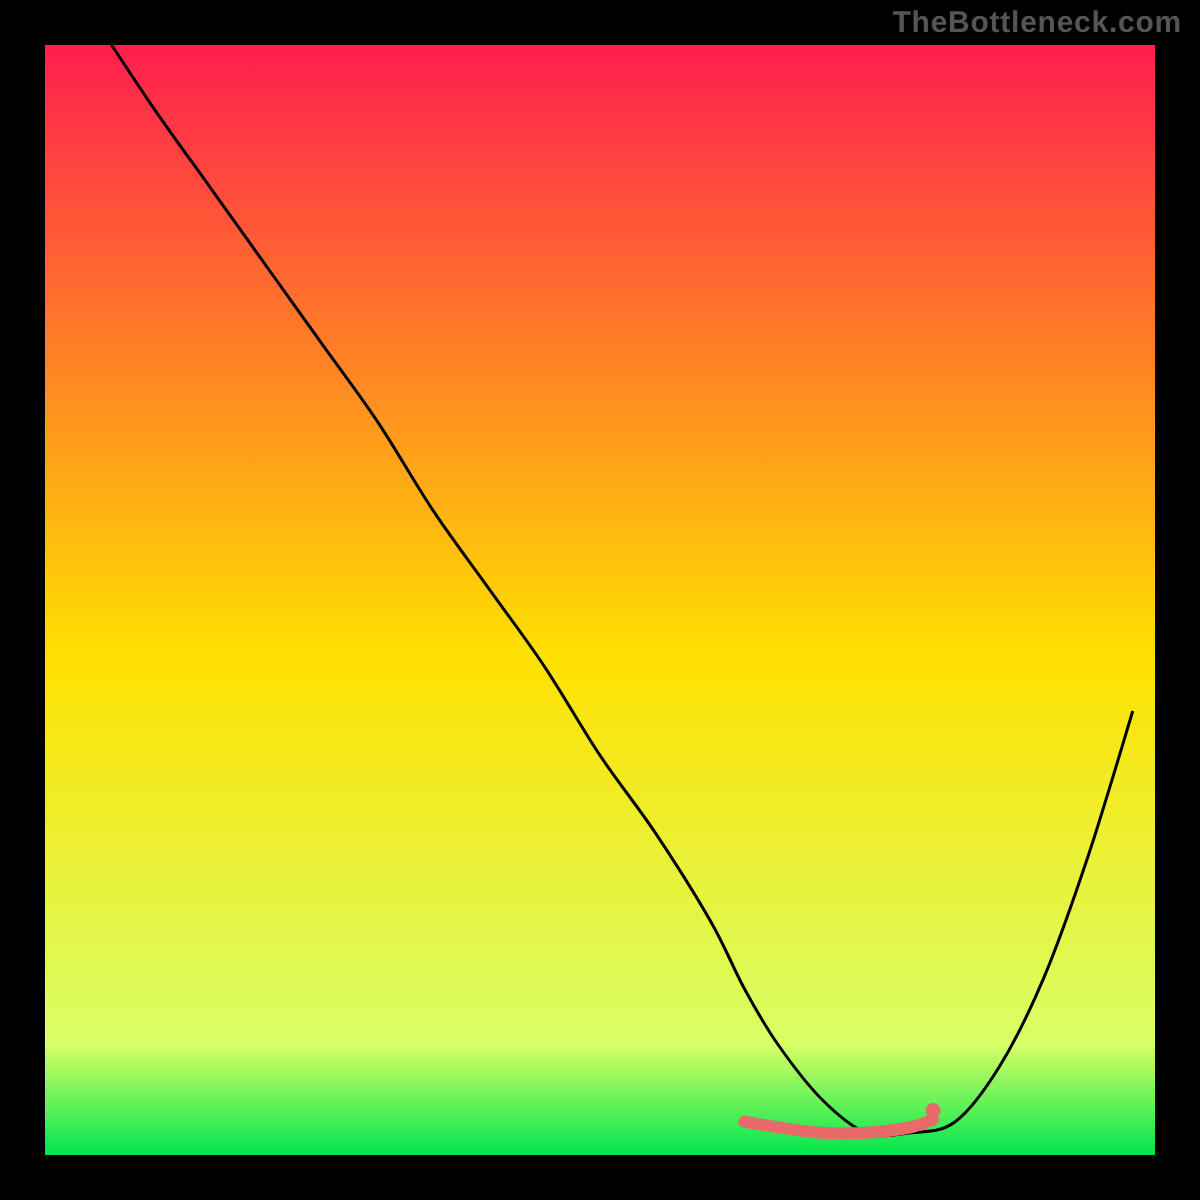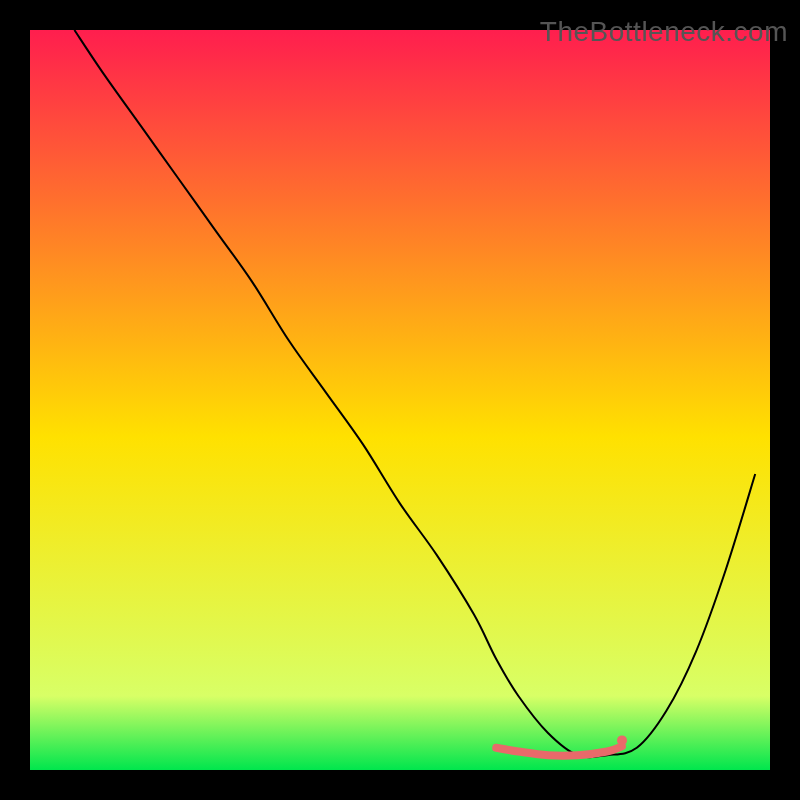--- a/index.html
+++ b/index.html
@@ -11,25 +11,25 @@
     font-family: Arial, Helvetica, sans-serif;
     overflow: hidden;
   }
   .container {
     position: relative;
     width: 800px;
     height: 800px;
   }
   .watermark {
     position: absolute;
-    top: 16px;
+    top: 4px;
     right: 12px;
     color: #555;
-    font-size: 28px;
-    font-weight: 400;
+    font-size: 20px;
+    font-weight: 700;
     letter-spacing: 0.5px;
     z-index: 10;
   }
   svg {
     display: block;
   }
 </style>
 </head>
 <body>
 

